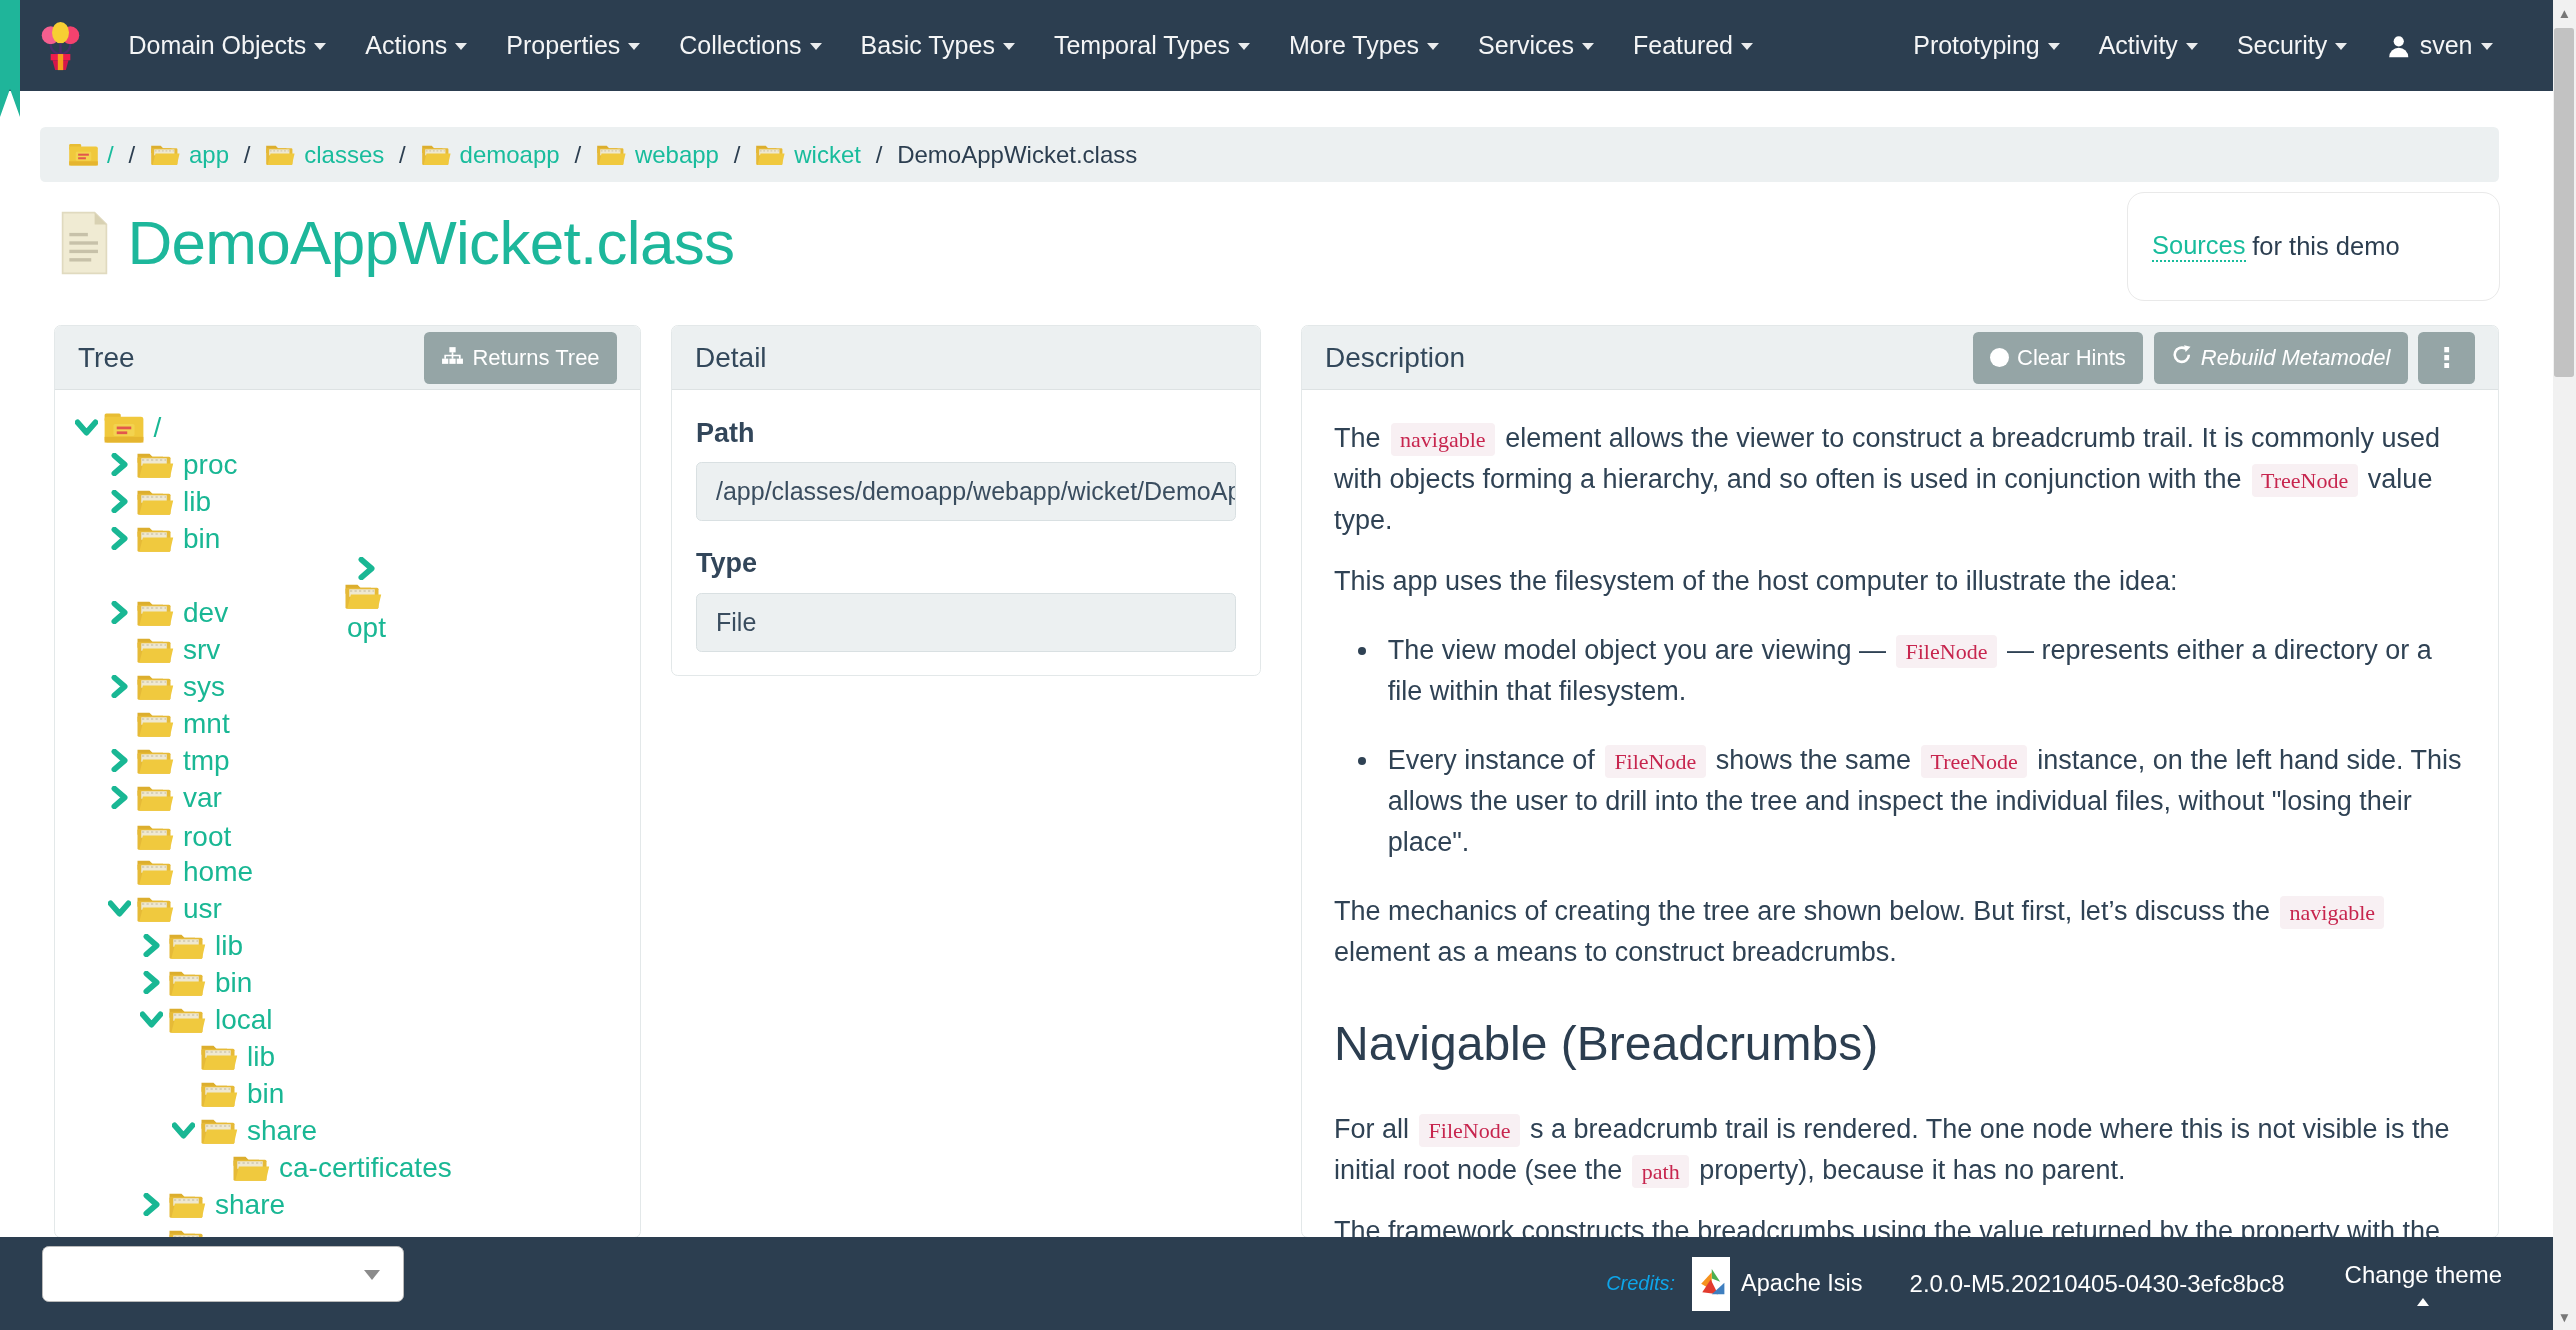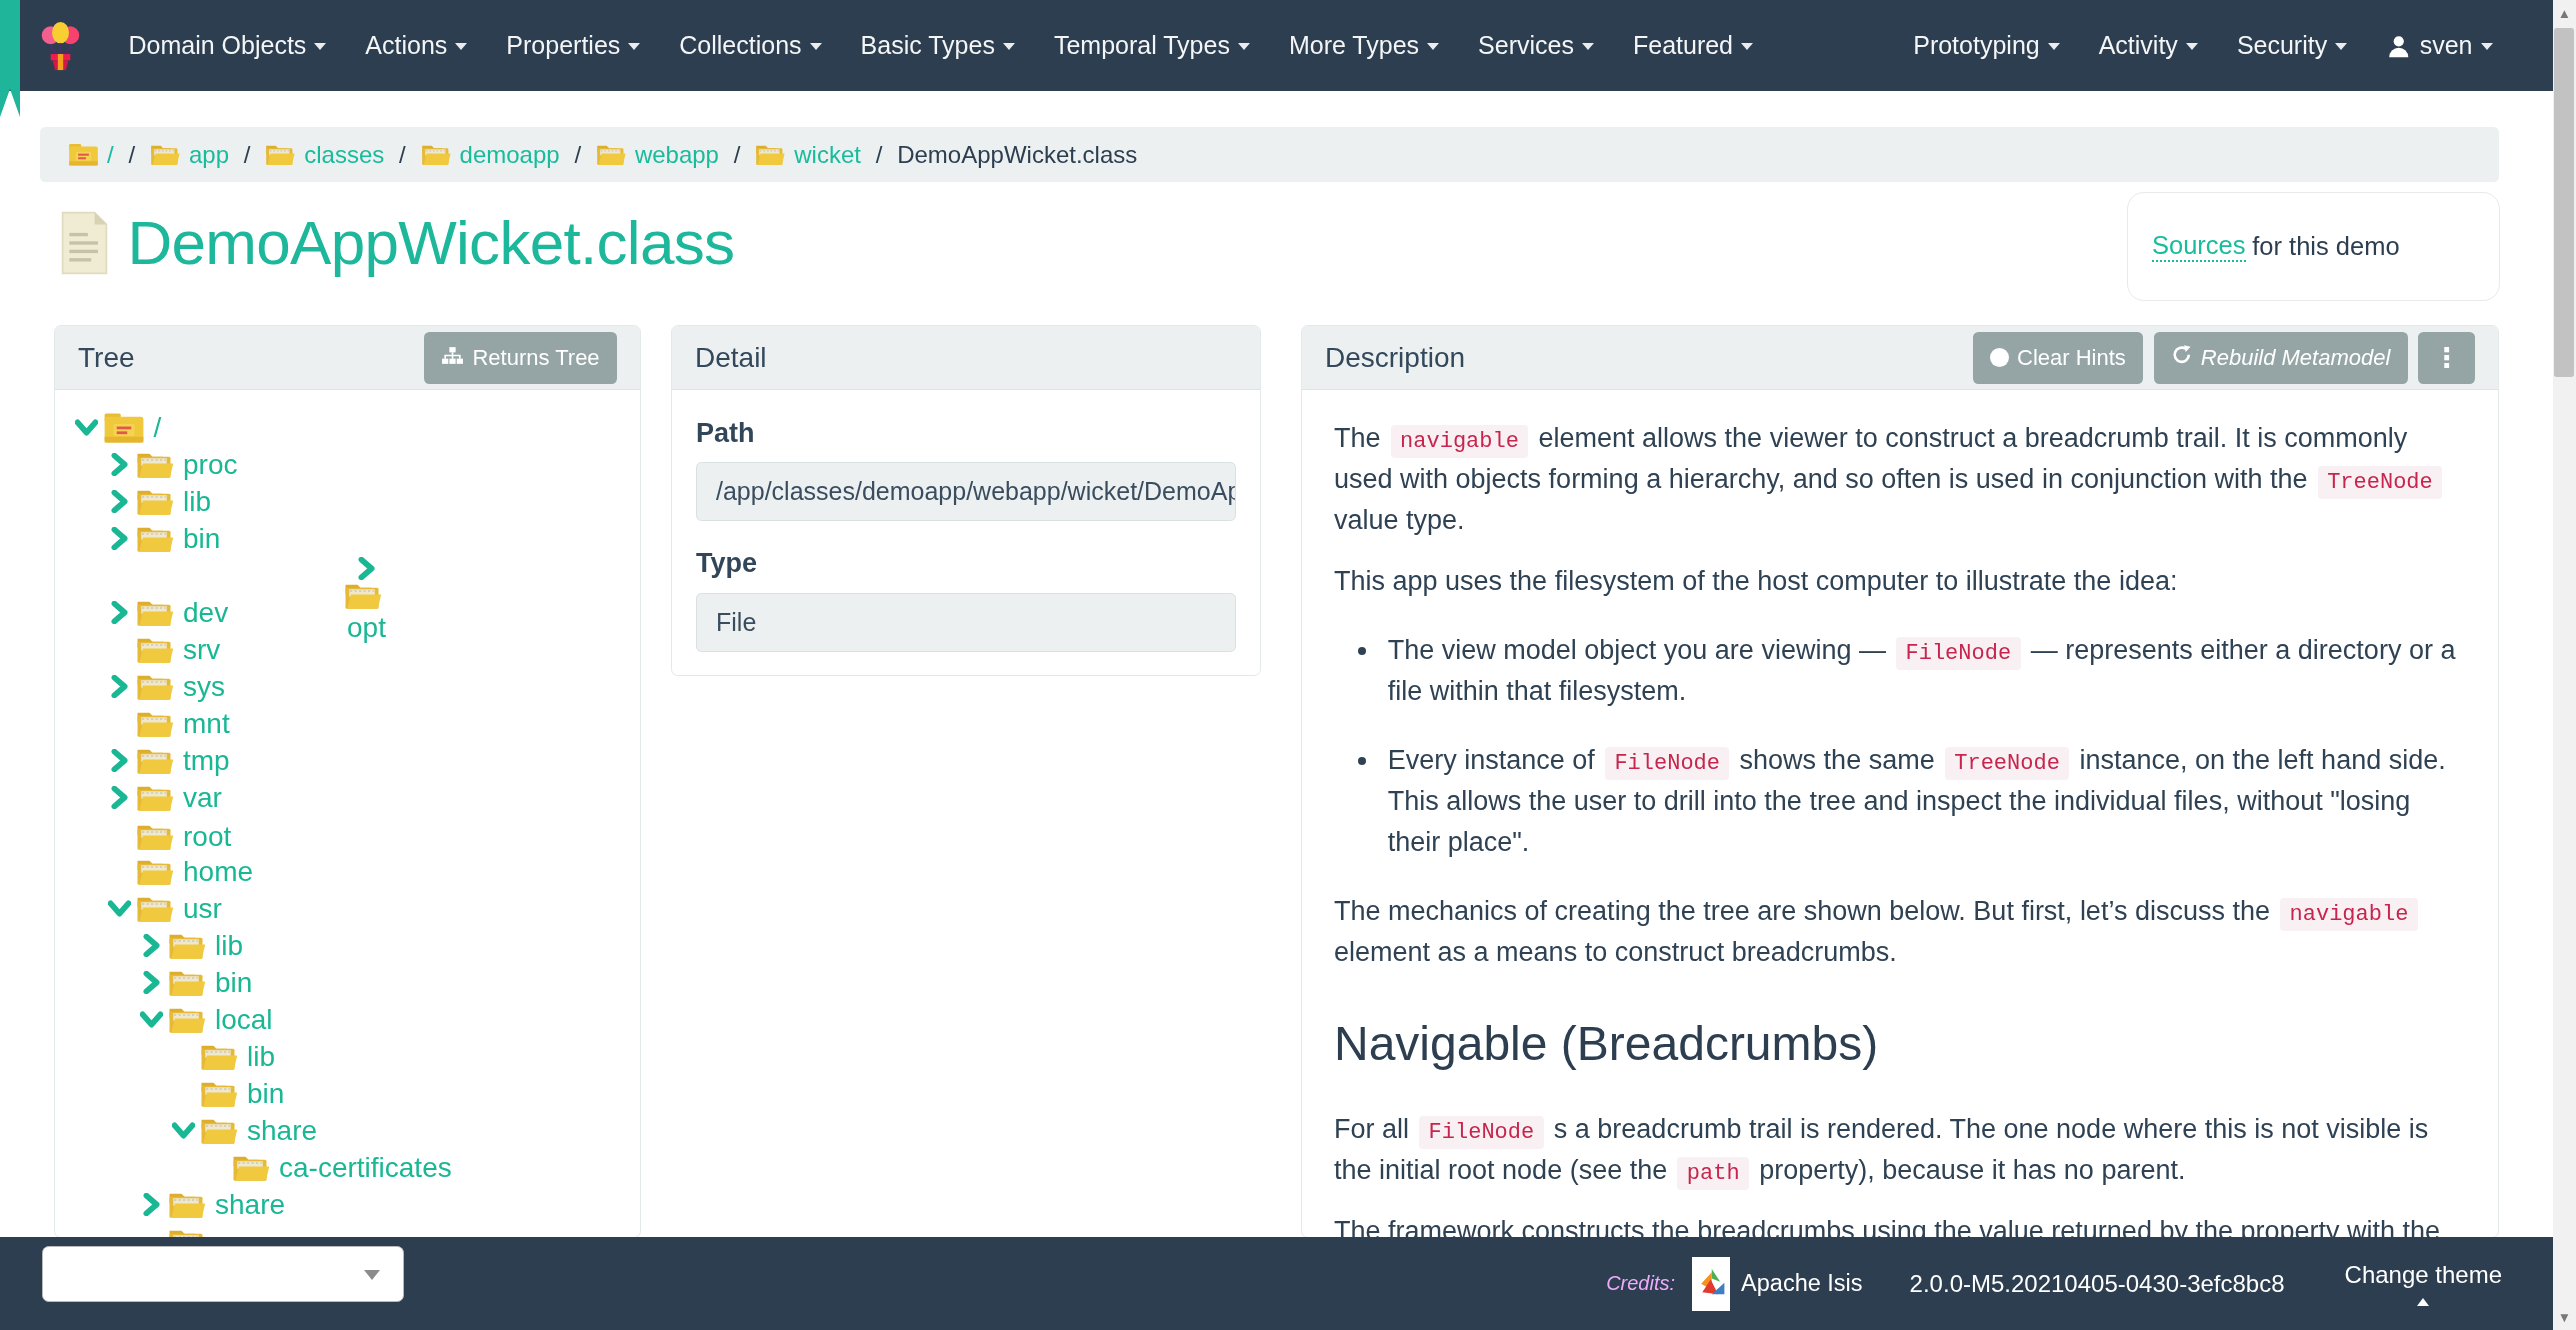--- a/index.html
+++ b/index.html
@@ -67,31 +67,31 @@
   .flabel { font-size:27px; font-weight:bold; color:#32465a; margin-bottom:13.4px; }
   .field { height:59px; background:#ecf0f1; border:1.3px solid #d9e0e2; border-radius:5.4px; padding:0 19px;
     font-size:25px; color:#3a4d5f; display:flex; align-items:center; white-space:nowrap; overflow:hidden; margin-bottom:27px; }
 
   
   .descbody { padding:28px 32px; font-size:27px; line-height:1.52; color:#2f4254; }
   .descbody p { margin-bottom:20px; }
   .descbody ul { margin:28px 0 28px 47px; }
   .descbody li { margin-bottom:28px; padding-left:6.7px; }
   .descbody h2 { font-size:48px; font-weight:400; color:#2c3e50; margin:35px 0 28px; }
-  code.inl { font-family:Liberation Mono, monospace; font-size:22px; color:#c7254e; background:#f8f0f3;
+  code.inl { font-family:Liberation Serif, serif; font-size:22px; color:#c7254e; background:#f8f0f3;
     padding:4px 9.4px; border-radius:4px; margin:0 2.7px; white-space:nowrap; }
 
   
   .footer { position:absolute; left:0; bottom:0; width:2576px; height:93px; background:#2c3e50; z-index:20; }
   .fselect { position:absolute; left:42px; top:9.4px; width:362px; height:56px; background:#fff;
     border:1.3px solid #b9b9b9; border-radius:6.7px; cursor:pointer; }
   .fselect .dcaret { position:absolute; right:23px; top:23px; width:0; height:0;
     border-left:8px solid transparent; border-right:8px solid transparent; border-top:10.7px solid #8b8b8b; }
   .fright { position:absolute; right:74px; top:0; height:93px; display:flex; align-items:center; color:#fff; }
-  .credits { font-style:italic; font-size:20px; color:#f0abfc; margin-right:17.4px; }
+  .credits { font-style:italic; font-size:20px; color:#0ea5e9; margin-right:17.4px; }
   .isislogo { width:38px; height:54px; background:#fff; display:flex; align-items:center; justify-content:center; margin-right:10.7px; }
   .isisname { font-size:23.5px; margin-right:47px; cursor:pointer; }
   .version { font-size:24px; margin-right:60px; }
   .themelink { font-size:24px; display:flex; align-items:center; gap:9.4px; cursor:pointer;flex-direction:column; }
   .up { width:0; height:0; border-left:6.7px solid transparent; border-right:6.7px solid transparent;
     border-bottom:8.7px solid #fff; }
 
   
   .sbar { position:absolute; right:0; top:0; width:23px; height:1331px; background:#f1f1f1; z-index:40; }
   .sbar .arr { position:absolute; left:0; width:23px; height:27px; color:#777; font-size:13.4px;

